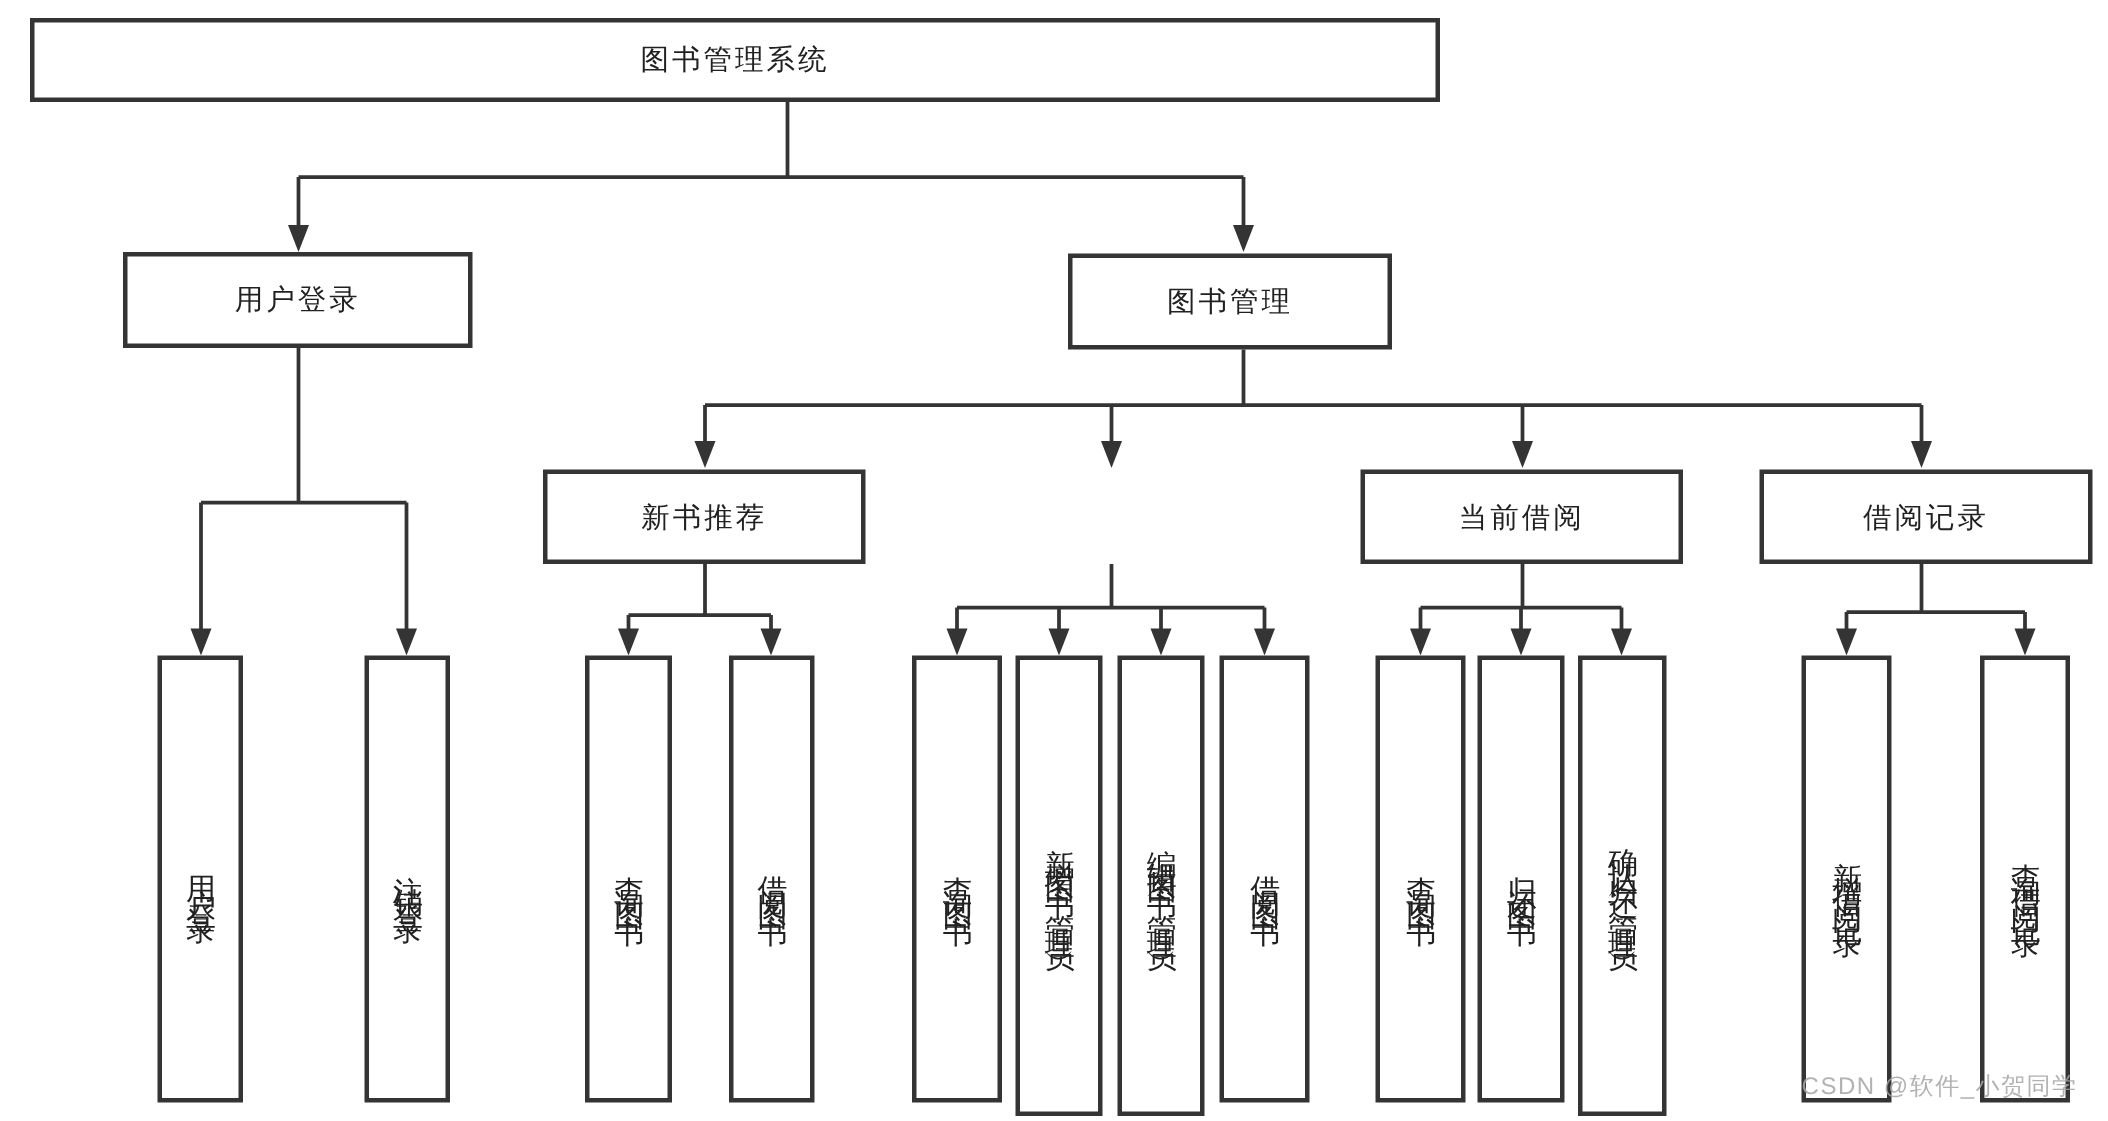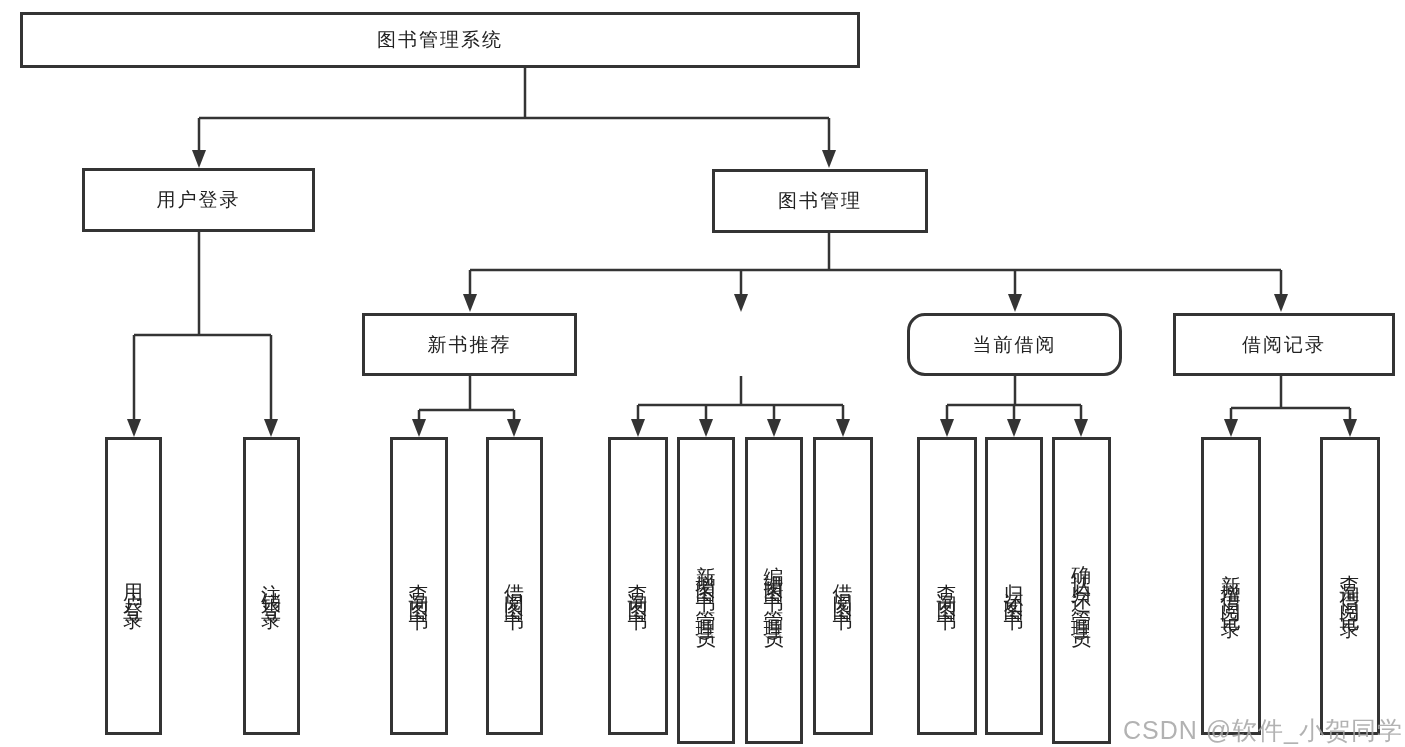--- a/index.html
+++ b/index.html
@@ -40,52 +40,52 @@
   .vlabel {
     writing-mode: vertical-rl;
     text-orientation: mixed;
     color: #212121;
     font-size: 20px;
     line-height: 1.3;
     letter-spacing: 9px;
     white-space: nowrap;
   }
   
-  #n-root { left: 20px; top: 12px; width: 840px; height: 56px; }
+  #n-root { left: 20px; top: 12px; width: 940px; height: 56px; }
   
   #n-user-login { left: 82px;  top: 168px; width: 233px; height: 64px; }
   #n-book-mgmt  { left: 712px; top: 169px; width: 216px; height: 64px; }
   
   .lv3 { top: 313px; width: 215px; height: 63px; }
   #n-new-book-rec   { left: 362px; font-family: Liberation Mono, monospace; }
   #n-book-borrow    { left: 633px; }
-  #n-current-borrow { left: 907px; border-radius: 18px; }
+  #n-current-borrow { left: 907px; }
   #n-borrow-records { left: 1173px; width: 222px; }
   
   .leaf { top: 437px; height: 298px; }
   .leaf.tall { height: 307px; }
   #l-user-login  { left: 105px;  width: 57px; }
   #l-logout      { left: 243px;  width: 57px; }
   #l-rec-query   { left: 390px;  width: 58px; }
   #l-rec-borrow  { left: 486px;  width: 57px; }
   #l-bb-query    { left: 608px;  width: 60px; }
   #l-bb-add      { left: 677px;  width: 58px; }
   #l-bb-edit     { left: 745px;  width: 58px; }
   #l-bb-borrow   { left: 813px;  width: 60px; }
   #l-cb-query    { left: 917px;  width: 60px; }
   #l-cb-return   { left: 985px;  width: 58px; }
   #l-cb-confirm  { left: 1052px; width: 59px; }
   #l-br-add      { left: 1201px; width: 60px; }
   #l-br-query    { left: 1320px; width: 60px; }
   #watermark {
     position: absolute;
-    right: 2px;
+    right: 20px;
     top: 714px;
     z-index: 5;
-    font-size: 25px;
+    font-size: 16px;
     color: rgba(164, 164, 164, 0.85);
     letter-spacing: 1px;
     white-space: nowrap;
   }
 </style>
 </head>
 <body>
 
 <div id="stage">
 

